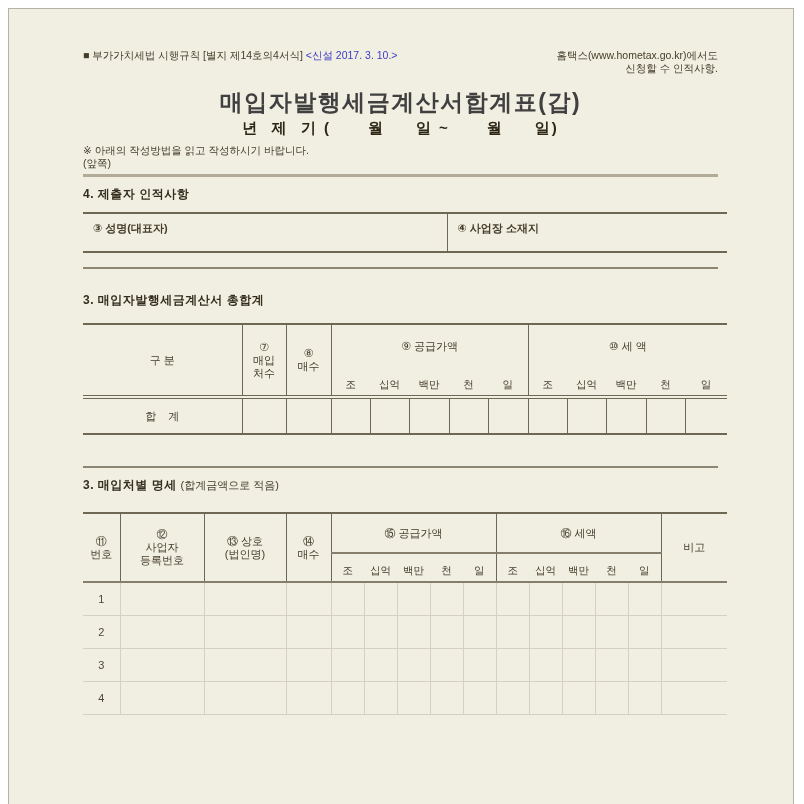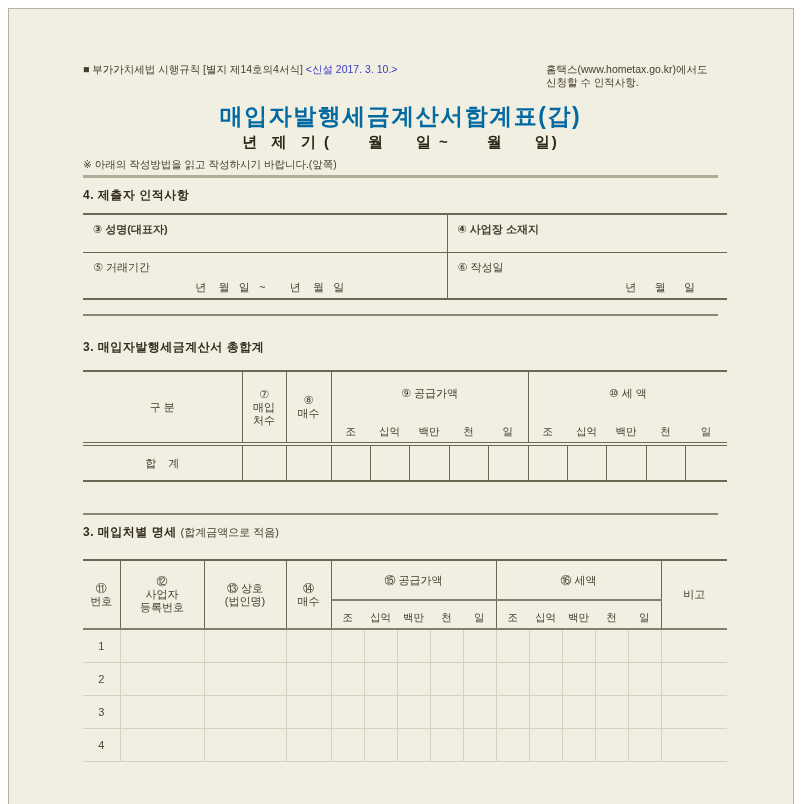--- a/index.html
+++ b/index.html
@@ -4,31 +4,31 @@
 <style>
   html,body{margin:0;padding:0;background:#ffffff;}
   .canvas{position:relative;width:804px;height:804px;background:#ffffff;overflow:hidden;
           font-family:"Liberation Sans","DejaVu Sans",sans-serif;color:#443d2a;}
   .sheet{position:absolute;left:8px;top:8px;width:786px;height:830px;
          background:#f1efe2;border:1px solid #b7b3a4;box-sizing:border-box;}
   .content{padding:0 75px 0 74px;}
 
   
   .meta-row{display:flex;justify-content:space-between;align-items:flex-start;
-            margin-top:54px;font-size:10.5px;line-height:13px;}
+            margin-top:40px;font-size:10.5px;line-height:13px;}
   .meta-left{white-space:pre;}
   .rev{color:#3b3bc4;}
-  .meta-right{width:172px;text-align:left;}
+  .meta-right{width:172px;text-align:right;}
 
   .title{margin-top:13px;text-align:center;font-size:23px;line-height:28px;
-         font-weight:bold;color:#0369a1;letter-spacing:1.5px;}
+         font-weight:bold;color:#404040;letter-spacing:1.5px;}
   .subtitle{margin-top:3px;text-align:center;font-size:15px;font-weight:bold;
             color:#2c2615;letter-spacing:2px;white-space:pre;}
-  .note-row{display:flex;justify-content:flex-start;margin-top:6px;
-            font-size:10.5px;line-height:13px;}
+  .note-row{display:flex;justify-content:flex-end;margin-top:6px;
+            font-size:10.5px;line-height:13px;flex-direction:column;}
   .rule-thick{margin-top:4px;height:3px;background:#b2ab97;}
   .rule-med{height:2px;background:#8d8674;}
   .h2{font-size:12px;font-weight:bold;color:#332d1d;letter-spacing:0.5px;}
   .h2 .h2-note{font-weight:normal;font-size:11px;color:#443d2a;letter-spacing:0;}
   .h2-1{margin-top:9px;}
   .h2-2{margin-top:23px;}
   .h2-3{margin-top:9px;}
   .rule-a{margin-top:14px;}
   .rule-b{margin-top:31px;}
 
@@ -99,30 +99,20 @@
       <div class="h2 h2-1">4. 제출자 인적사항</div>
       <table class="t1">
         <colgroup>
             <col style="width:364px">
             <col style="width:280px">
           </colgroup>
         <tbody>
         <tr class="r2">
           <td class="lcol">③ 성명(대표자)</td>
           <td>④ 사업장 소재지</td>
-        </tr>
-        <tr class="r3">
-          <td class="lcol">
-            <div>⑤ 거래기간</div>
-            <div class="cell-value val-center">년    월   일   ~        년    월   일</div>
-          </td>
-          <td>
-            <div>⑥ 작성일</div>
-            <div class="cell-value val-right">년      월      일</div>
-          </td>
         </tr>
       </tbody>
         </table>
       <div class="rule-med rule-a"></div>
 
       <div class="h2 h2-2">3. 매입자발행세금계산서 총합계</div>
       <table class="t2">
         <colgroup>
           <col style="width:159px">
             <col style="width:44px">

